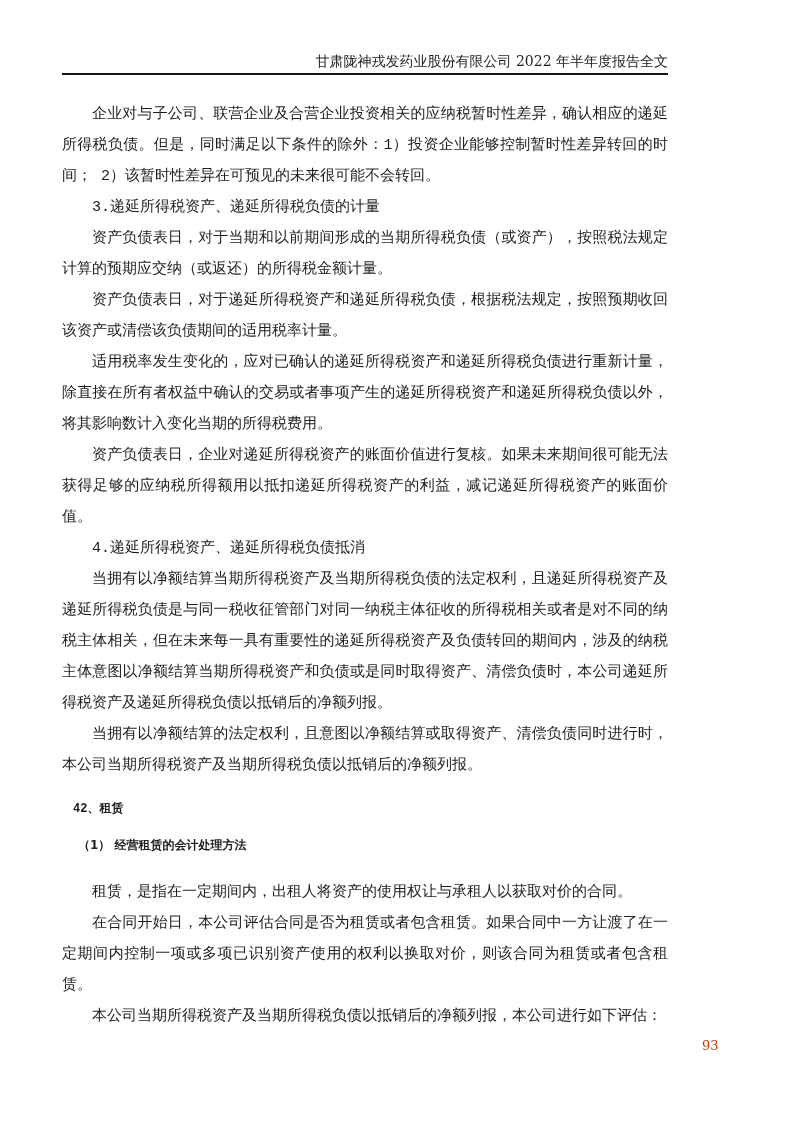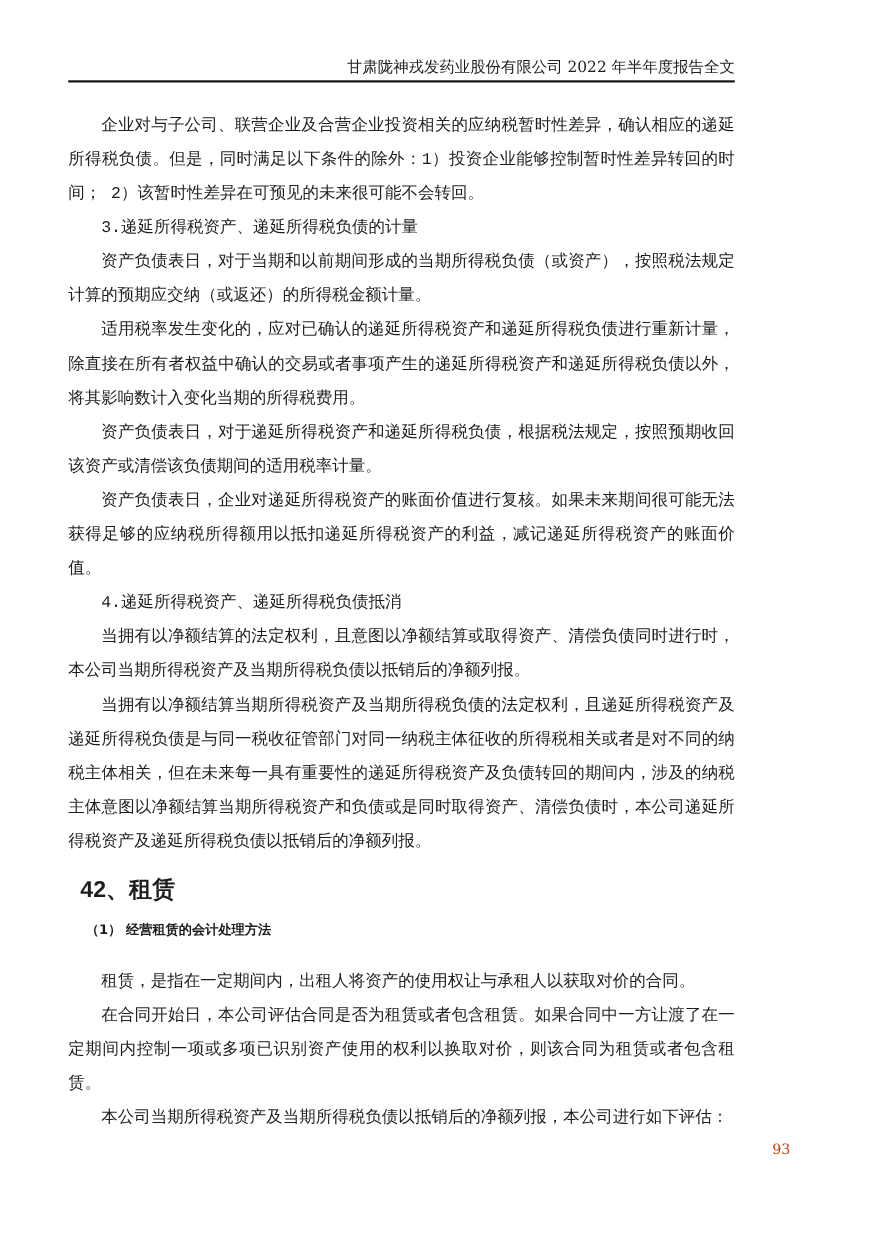--- a/index.html
+++ b/index.html
@@ -41,24 +41,24 @@
   }
   .page-body p {
     margin: 0;
   }
   .blk-body {
     text-indent: 2em;
     font-family: Liberation Mono, monospace;
   }
   .blk-heading1 {
     margin: 15px 0 0 11px !important;
-    font-size: 21px;
+    font-size: 12px;
     line-height: 26px;
     font-weight: bold;
-    font-family: Liberation Sans, sans-serif;
+    font-family: Liberation Mono, monospace;
     text-indent: 0;
   }
   .blk-heading2 {
     margin: 10px 0 19px 16px !important;
     font-size: 12px;
     line-height: 26px;
     font-weight: bold;
     font-family: "DejaVu Sans", "Liberation Sans", sans-serif;
     text-indent: 0;
   }
@@ -77,26 +77,26 @@
 <div class="page">
 
   <header class="page-header">
     <span>甘肃陇神戎发药业股份有限公司 2022 年半年度报告全文</span>
   </header>
 
   <main class="page-body" id="doc-body">
       <p class="blk-body">企业对与子公司、联营企业及合营企业投资相关的应纳税暂时性差异，确认相应的递延所得税负债。但是，同时满足以下条件的除外：1）投资企业能够控制暂时性差异转回的时间； 2）该暂时性差异在可预见的未来很可能不会转回。</p>
       <p class="blk-body">3.递延所得税资产、递延所得税负债的计量</p>
       <p class="blk-body">资产负债表日，对于当期和以前期间形成的当期所得税负债（或资产），按照税法规定计算的预期应交纳（或返还）的所得税金额计量。</p>
+      <p class="blk-body">资产负债表日，对于递延所得税资产和递延所得税负债，根据税法规定，按照预期收回该资产或清偿该负债期间的适用税率计量。</p>
       <p class="blk-body">适用税率发生变化的，应对已确认的递延所得税资产和递延所得税负债进行重新计量，除直接在所有者权益中确认的交易或者事项产生的递延所得税资产和递延所得税负债以外，将其影响数计入变化当期的所得税费用。</p>
-      <p class="blk-body">资产负债表日，对于递延所得税资产和递延所得税负债，根据税法规定，按照预期收回该资产或清偿该负债期间的适用税率计量。</p>
       <p class="blk-body">资产负债表日，企业对递延所得税资产的账面价值进行复核。如果未来期间很可能无法获得足够的应纳税所得额用以抵扣递延所得税资产的利益，减记递延所得税资产的账面价值。</p>
       <p class="blk-body">4.递延所得税资产、递延所得税负债抵消</p>
+      <p class="blk-body">当拥有以净额结算当期所得税资产及当期所得税负债的法定权利，且递延所得税资产及递延所得税负债是与同一税收征管部门对同一纳税主体征收的所得税相关或者是对不同的纳税主体相关，但在未来每一具有重要性的递延所得税资产及负债转回的期间内，涉及的纳税主体意图以净额结算当期所得税资产和负债或是同时取得资产、清偿负债时，本公司递延所得税资产及递延所得税负债以抵销后的净额列报。</p>
       <p class="blk-body">当拥有以净额结算的法定权利，且意图以净额结算或取得资产、清偿负债同时进行时，本公司当期所得税资产及当期所得税负债以抵销后的净额列报。</p>
-      <p class="blk-body">当拥有以净额结算当期所得税资产及当期所得税负债的法定权利，且递延所得税资产及递延所得税负债是与同一税收征管部门对同一纳税主体征收的所得税相关或者是对不同的纳税主体相关，但在未来每一具有重要性的递延所得税资产及负债转回的期间内，涉及的纳税主体意图以净额结算当期所得税资产和负债或是同时取得资产、清偿负债时，本公司递延所得税资产及递延所得税负债以抵销后的净额列报。</p>
       <p class="blk-heading1">42、租赁</p>
       <p class="blk-heading2">（1）  经营租赁的会计处理方法</p>
       <p class="blk-body">租赁，是指在一定期间内，出租人将资产的使用权让与承租人以获取对价的合同。</p>
       <p class="blk-body">在合同开始日，本公司评估合同是否为租赁或者包含租赁。如果合同中一方让渡了在一定期间内控制一项或多项已识别资产使用的权利以换取对价，则该合同为租赁或者包含租赁。</p>
       <p class="blk-body">本公司当期所得税资产及当期所得税负债以抵销后的净额列报，本公司进行如下评估：</p>
     </main>
 
   <div class="page-number">93</div>
 
 </div>

